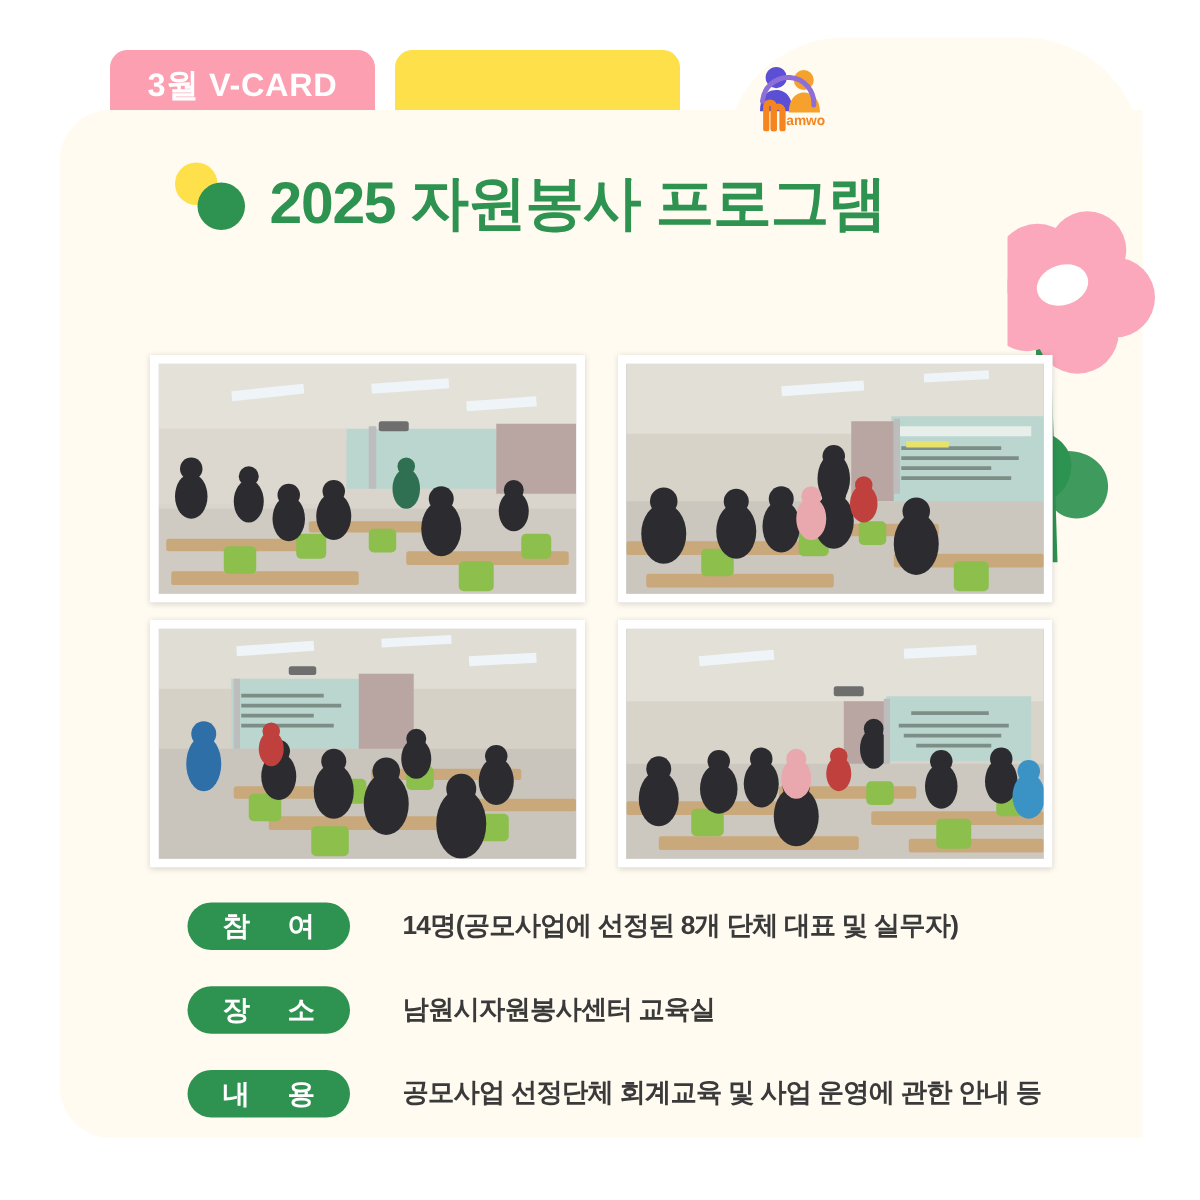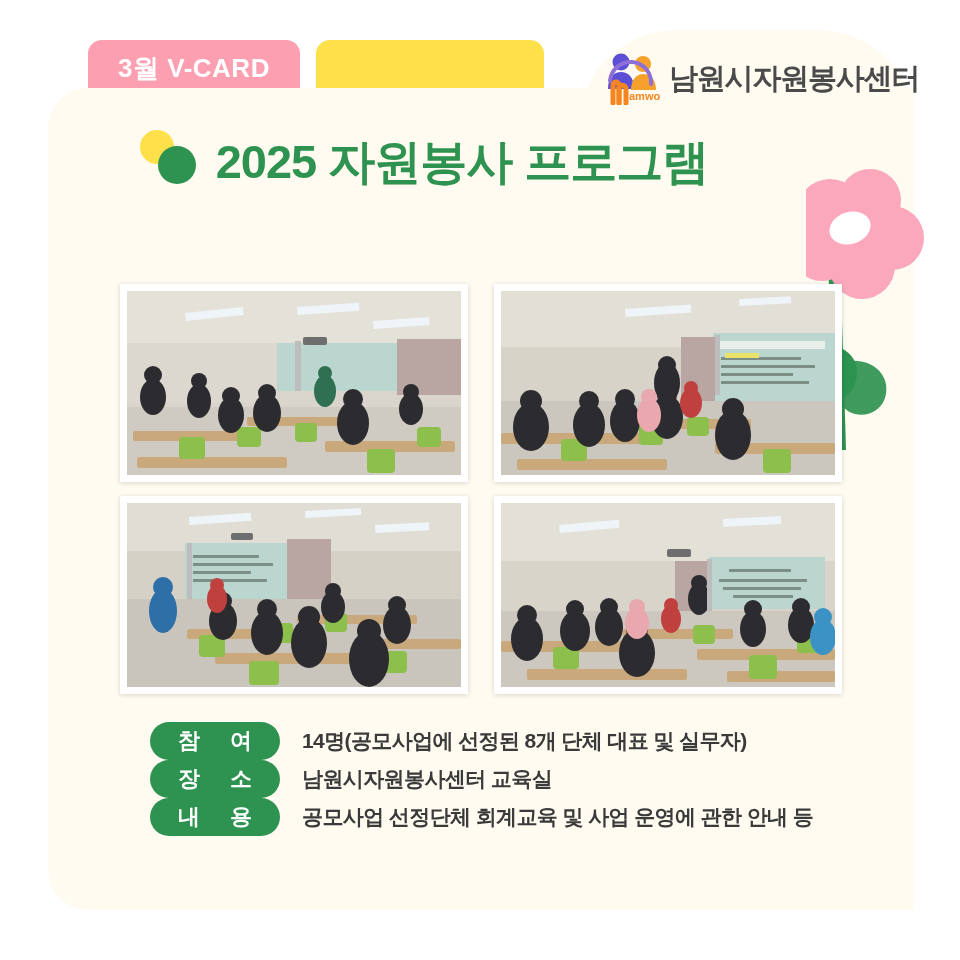--- a/index.html
+++ b/index.html
@@ -194,20 +194,21 @@
 
   
   .info {
     position: absolute;
     left: 150px;
     top: 722px;
     width: 760px;
     z-index: 6;
     display: flex;
     flex-direction: column;
+    gap: 29px;
   }
   .info-row {
     display: flex;
     align-items: center;
     gap: 22px;
   }
   .info-badge {
     flex: 0 0 auto;
     width: 130px;
     height: 38px;
@@ -223,20 +224,21 @@
     text-indent: 12px;
     box-sizing: border-box;
   }
   .info-text {
     color: #3A3A3A;
     font-size: 21px;
     font-weight: bold;
     letter-spacing: -0.6px;
     line-height: 1.3;
     white-space: nowrap;
+    margin-left: 20px;
   }
 </style>
 </head>
 <body>
 
 <div class="card">
 
   <div class="tab tab-pink">
     <span class="tab-pink-label">3월 V-CARD</span>
   </div>
@@ -255,21 +257,20 @@
 
         <circle cx="39" cy="13" r="8" fill="#F5A12B"></circle>
         <path d="M27 39 C27 28 33 23 39 23 C46 23 52 28 52 39 Z" fill="#F5A12B"></path>
 
         <path d="M9 52 L9 34 C9 30 15 30 15 34 L15 52" stroke="#F5861F" stroke-width="5" fill="none" stroke-linecap="round"></path>
         <path d="M15 52 L15 38 C15 33 22 33 22 38 L22 52" stroke="#F5861F" stroke-width="5" fill="none" stroke-linecap="round"></path>
         <path d="M6 30 A 20 20 0 0 1 47 33" stroke="#8E6FD8" stroke-width="4" fill="none" stroke-linecap="round"></path>
         <text x="25" y="49" font-size="11" font-weight="bold" fill="#F5861F" font-family="Liberation Sans, sans-serif">amwon</text>
       </svg>
     </span>
-    <span class="logo-text">남원시자원봉사센터</span>
   </div>
 
   <div class="title-dots">
     <span class="dot dot-yellow"></span>
     <span class="dot dot-green"></span>
   </div>
 
   <div class="title">
     <span class="title-line">2025 자원봉사 프로그램</span>
   </div>

